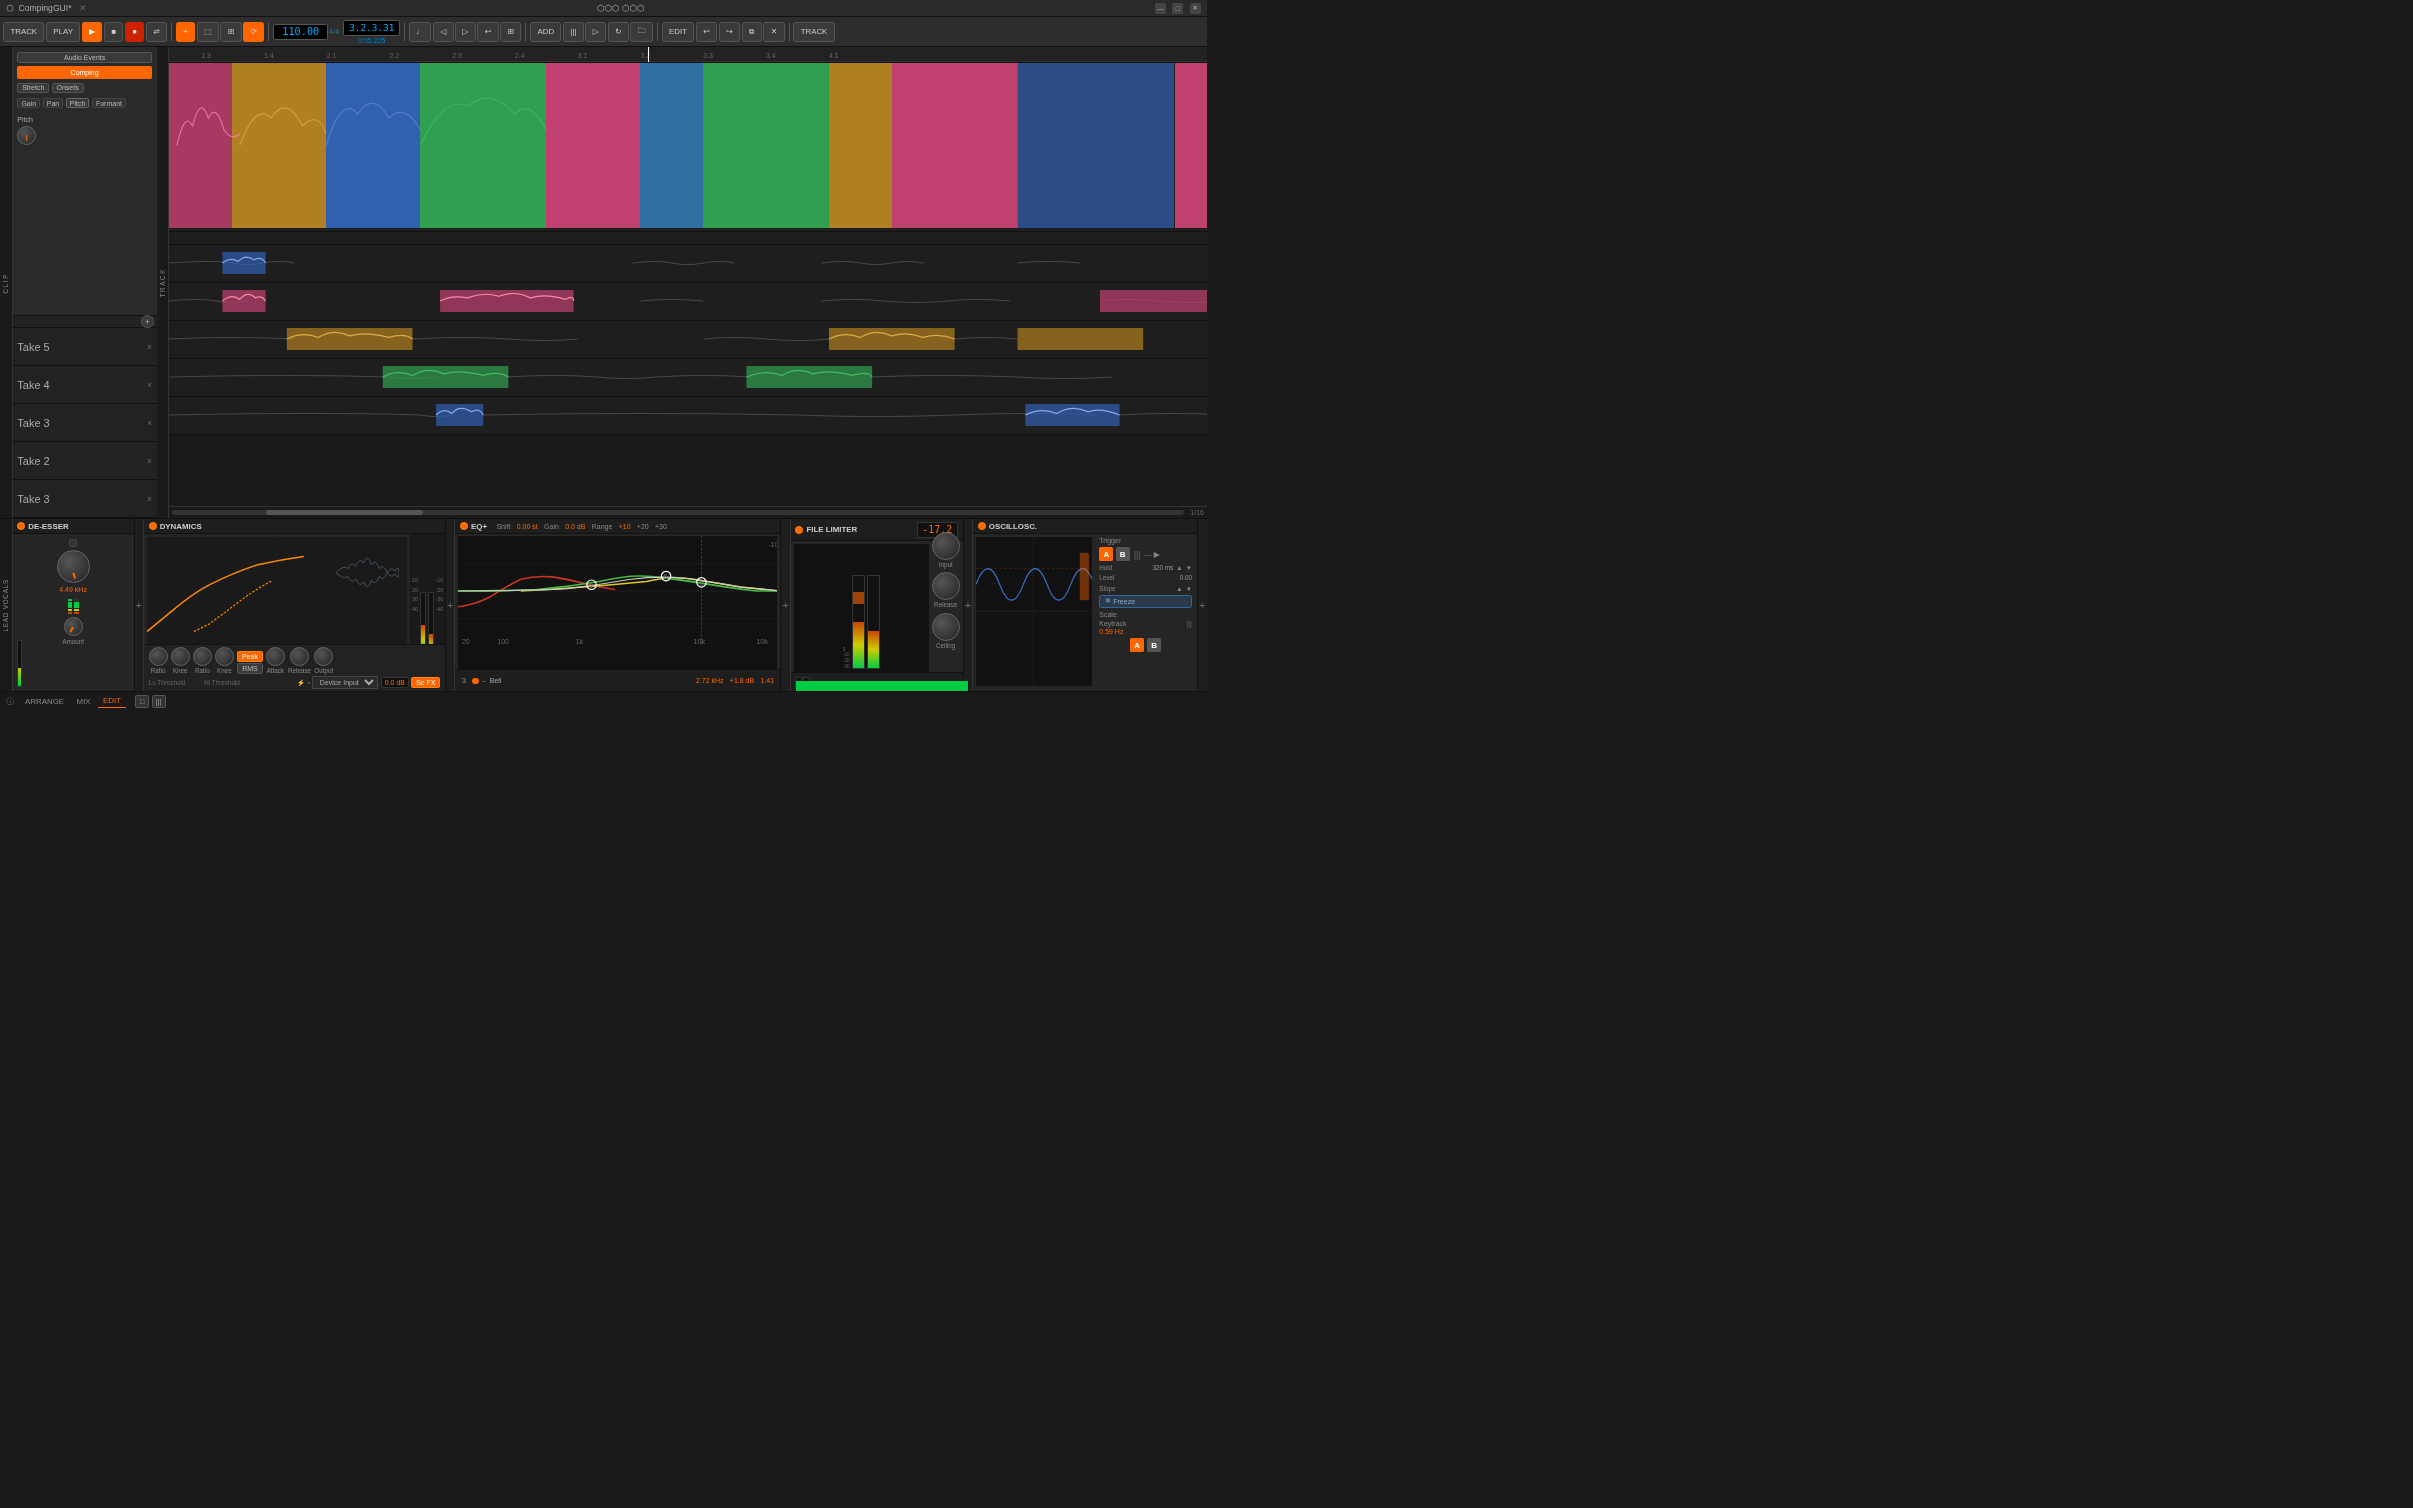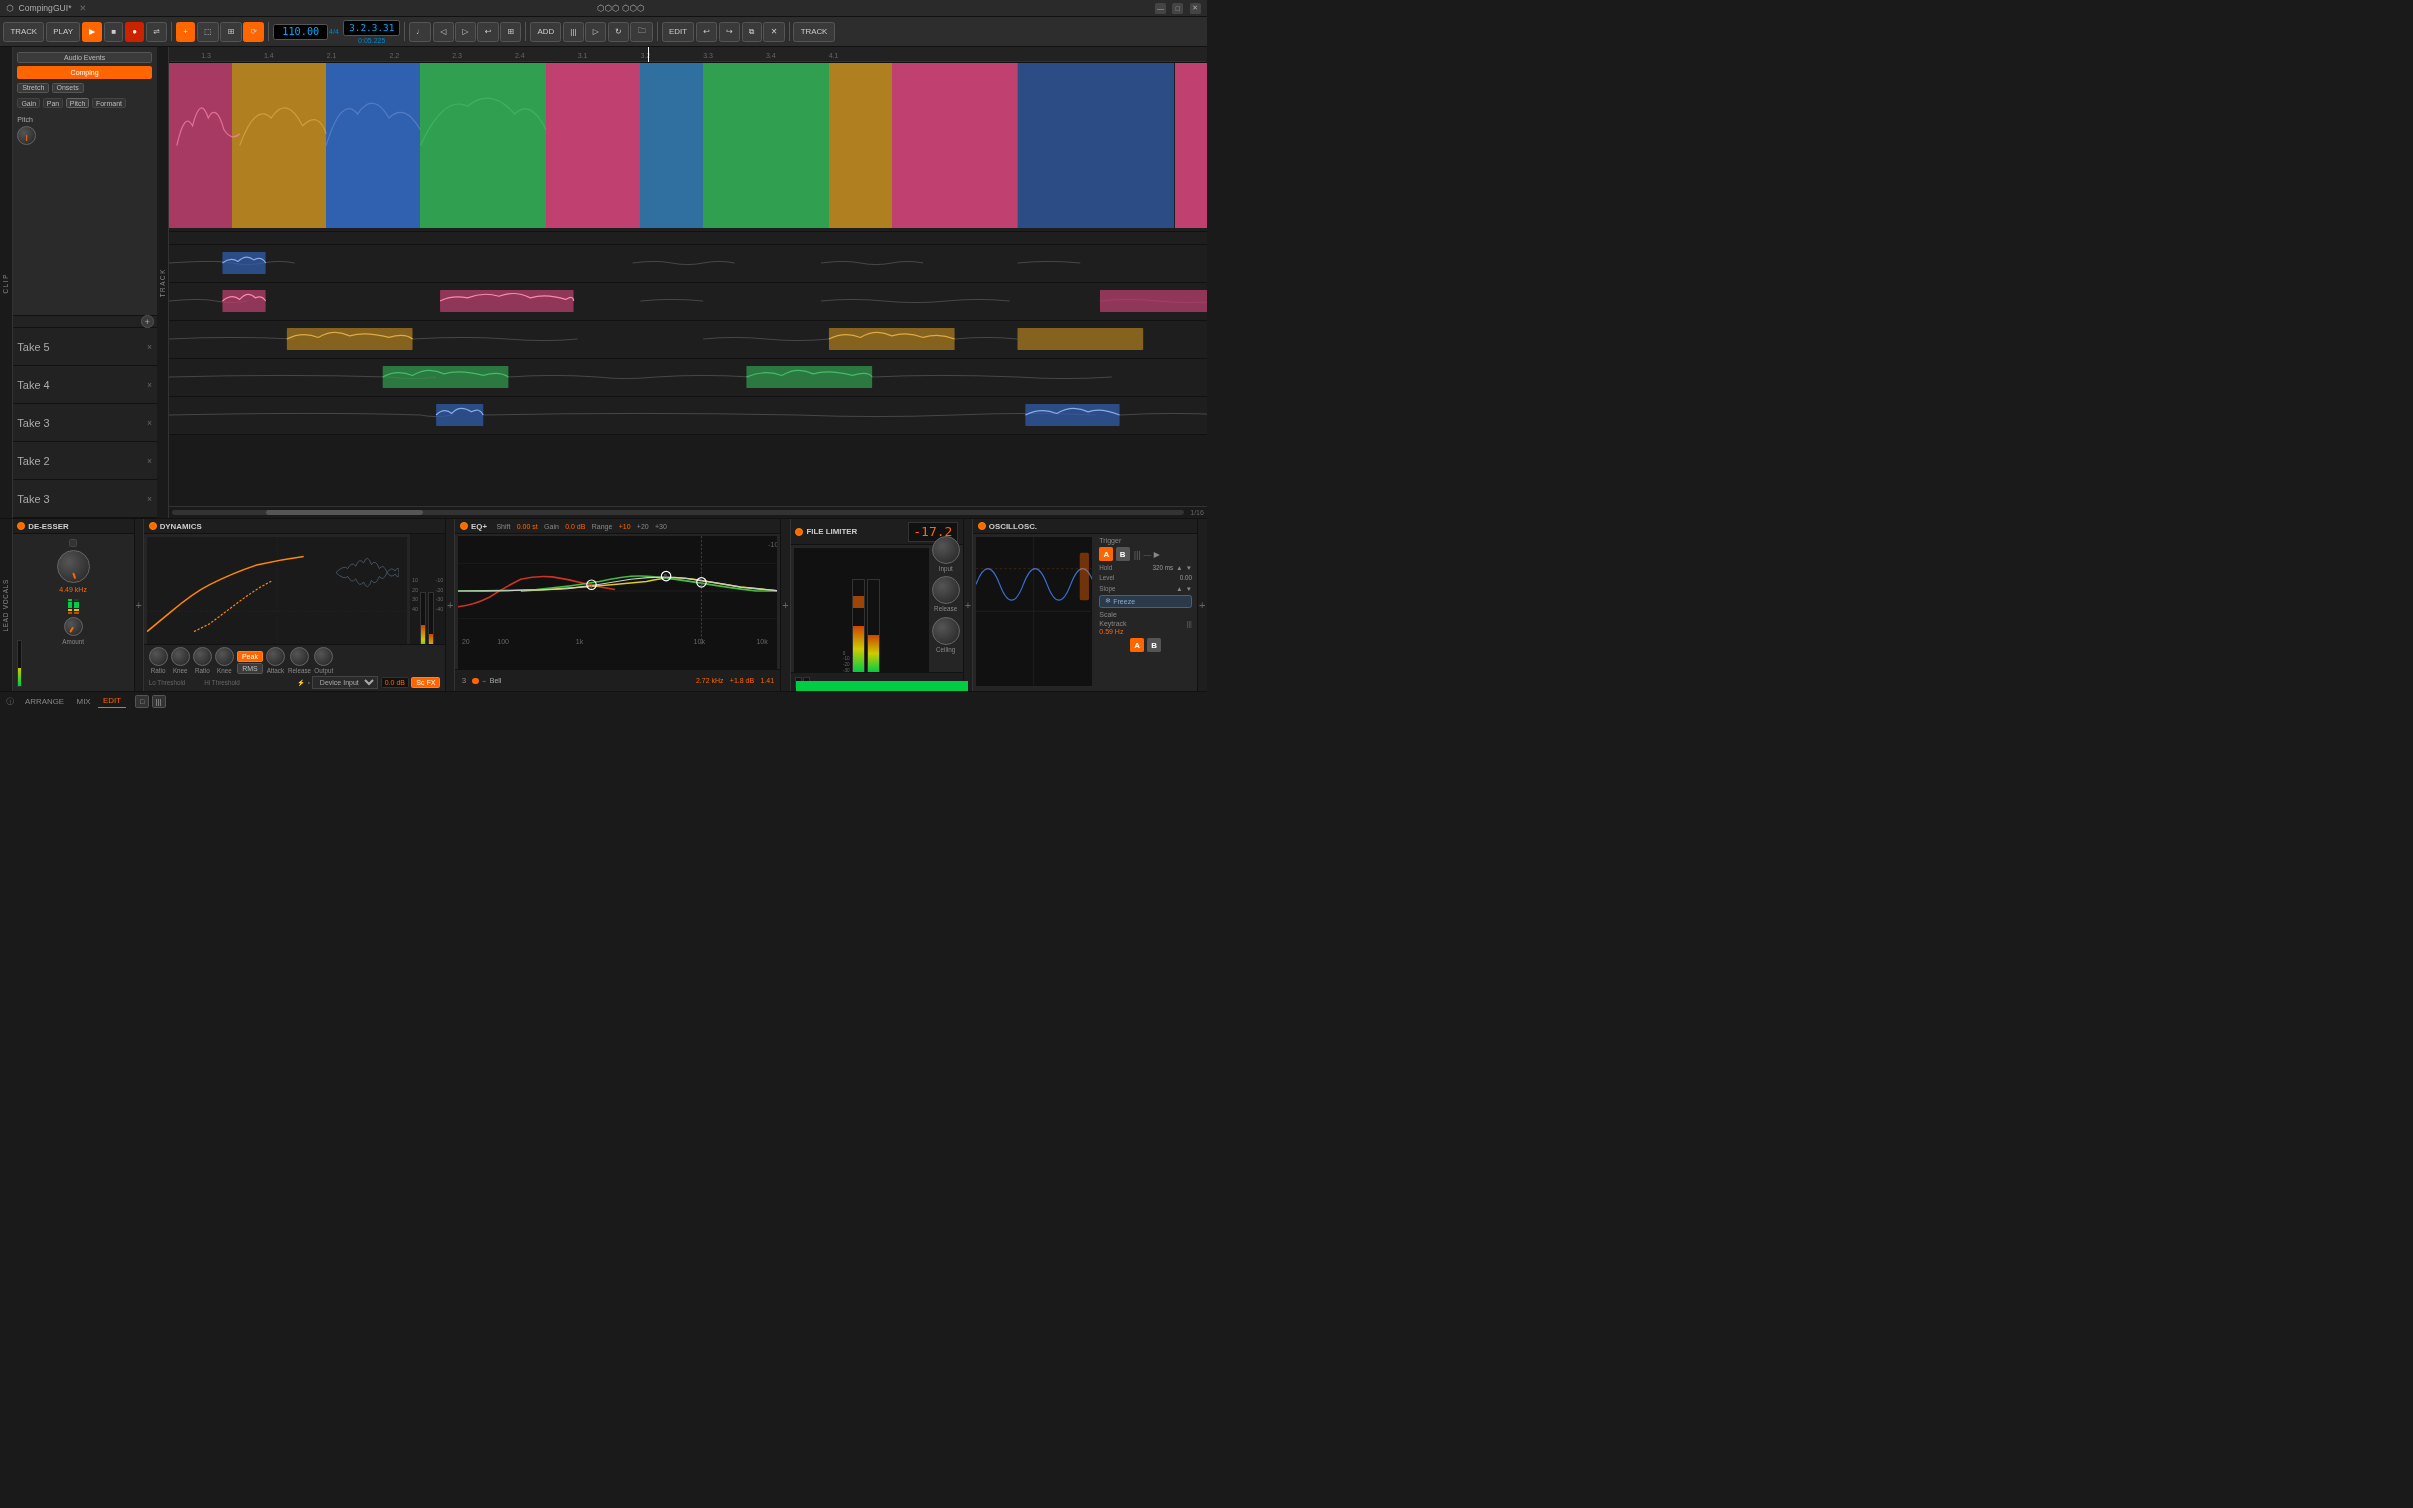--- a/index.html
+++ b/index.html
@@ -587,21 +587,21 @@
 
   <div style="width:9.4px; background:#1e1e1e; display:flex; align-items:center; justify-content:center; border-right:0.8px solid #333;">
     <span style="color:#666; font-size:11px; cursor:pointer;">+</span>
   </div>
 
   <div class="plugin-panel" style="width:173px; position:relative;">
     <div class="plugin-header">
       <div class="plugin-power"></div>
       <span class="plugin-name">FILE LIMITER</span>
 
-      <div style="margin-left:auto; background:#111; border:0.8px solid #333; padding:1.6px 4.7px; color:#ff6600; font-size:13px; font-family:monospace;">-17.2</div>
+      <div style="margin-left:auto; background:#111; border:0.8px solid #333; padding:1.6px 4.7px; color:#ff6600; font-size:10px; font-family:monospace;">-17.2</div>
     </div>
 
     <div style="display:flex; gap:3.1px; padding:3.1px; height:calc(100% - 38px);">
 
       <div style="flex:1; background:#111; position:relative; display:flex; flex-direction:column; align-items:center; padding:3.1px;">
 
         <div style="display:flex; gap:2.4px; height:100%; align-items:flex-end;">
           <div style="display:flex; flex-direction:column; gap:0.8px;">
             <div style="font-size:4.7px; color:#666;">0</div>
             <div style="font-size:4.7px; color:#666;">-10</div>

